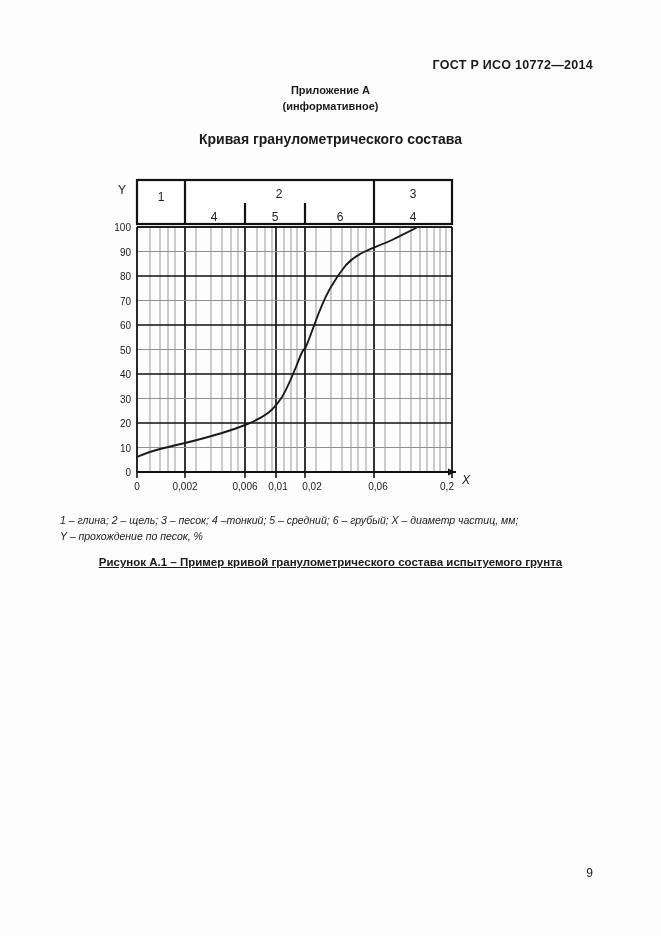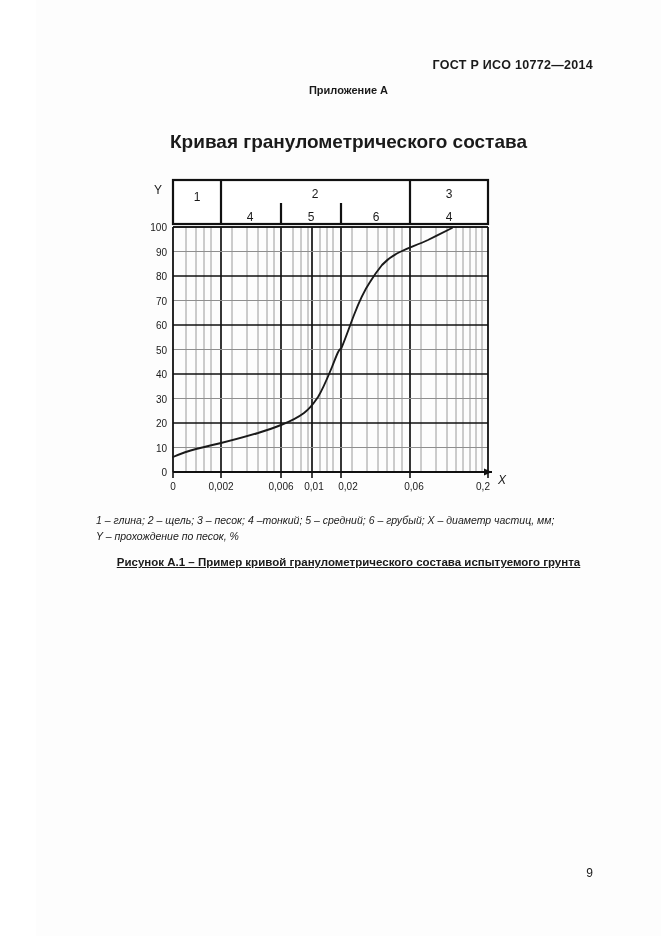--- a/index.html
+++ b/index.html
@@ -13,21 +13,20 @@
     position: relative;
     font-family: "Liberation Sans", sans-serif;
     color: #1a1a1a;
     overflow: hidden;
   }
 
   .page {
     position: absolute;
     inset: 0;
     background: #fdfdfd;
-    margin-left: 36px;
   }
 
   
   .doc-header {
     position: absolute;
     top: 58px;
     right: 68px;
     font-size: 12.5px;
     font-weight: bold;
     letter-spacing: 0.3px;
@@ -46,21 +45,21 @@
     line-height: 16px;
   }
   .annex-block .sub { font-weight: bold; }
 
   .curve-title {
     position: absolute;
     top: 131px;
     left: 0;
     right: 0;
     text-align: center;
-    font-size: 19px;
+    font-size: 14px;
     font-weight: bold;
   }
 
   
   .figure {
     position: absolute;
     left: 0;
     top: 172px;
     width: 661px;
     height: 330px;
@@ -114,20 +113,21 @@
 </style>
 </head>
 <body>
 
 <div class="page">
 
   <div class="doc-header">ГОСТ Р ИСО 10772—2014</div>
 
   <div class="annex-block">
     <div>Приложение А</div>
+    <div class="sub">(информативное)</div>
   </div>
 
   <div class="curve-title">Кривая гранулометрического состава</div>
 
   <div class="figure">
     <svg width="661" height="330" viewBox="0 0 661 330">
 
       <g>
         <rect x="137" y="8" width="315" height="44" fill="#ffffff" stroke="#111111" stroke-width="2.2"></rect>
 

